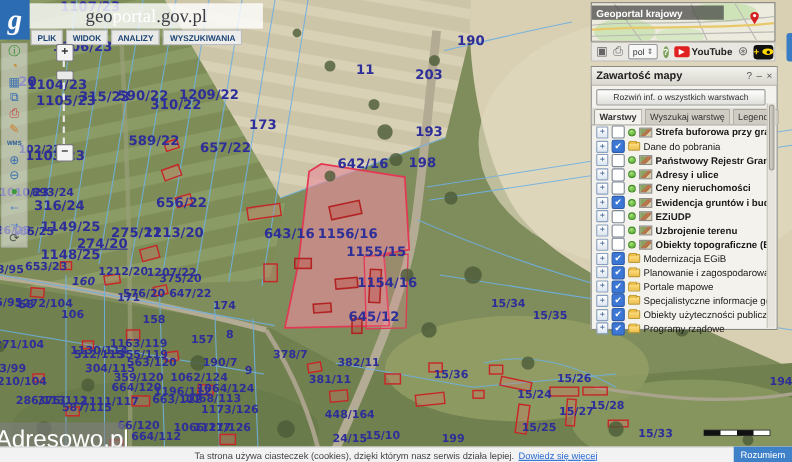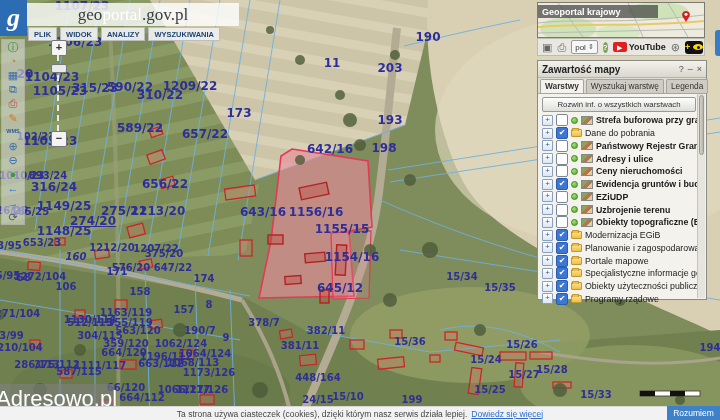--- a/index.html
+++ b/index.html
@@ -435,26 +435,26 @@
 </div>
 <div id="edge-tab" class="abs"></div>
 
 <div id="panel" class="abs">
   <div id="panel-header">
     <span id="panel-title">Zawartość mapy</span>
     <span class="win-ctl">?</span>
     <span class="win-ctl">–</span>
     <span class="win-ctl">×</span>
   </div>
+  <div id="expand-btn">Rozwiń inf. o wszystkich warstwach</div>
   <div id="panel-tabs">
       <div class="tab active">Warstwy</div>
       <div class="tab">Wyszukaj warstwę</div>
       <div class="tab">Legenda</div>
     </div>
-  <div id="expand-btn">Rozwiń inf. o wszystkich warstwach</div>
   <div id="layer-list">
       <div class="layer-row">
         <span class="expander">+</span>
         <span class="cbx"></span>
         <span class="gdot"></span>
         <span class="ric"></span>
         <span class="layer-label b">Strefa buforowa przy granicy polsko-białorus</span>
       </div>
       <div class="layer-row">
         <span class="expander">+</span>

